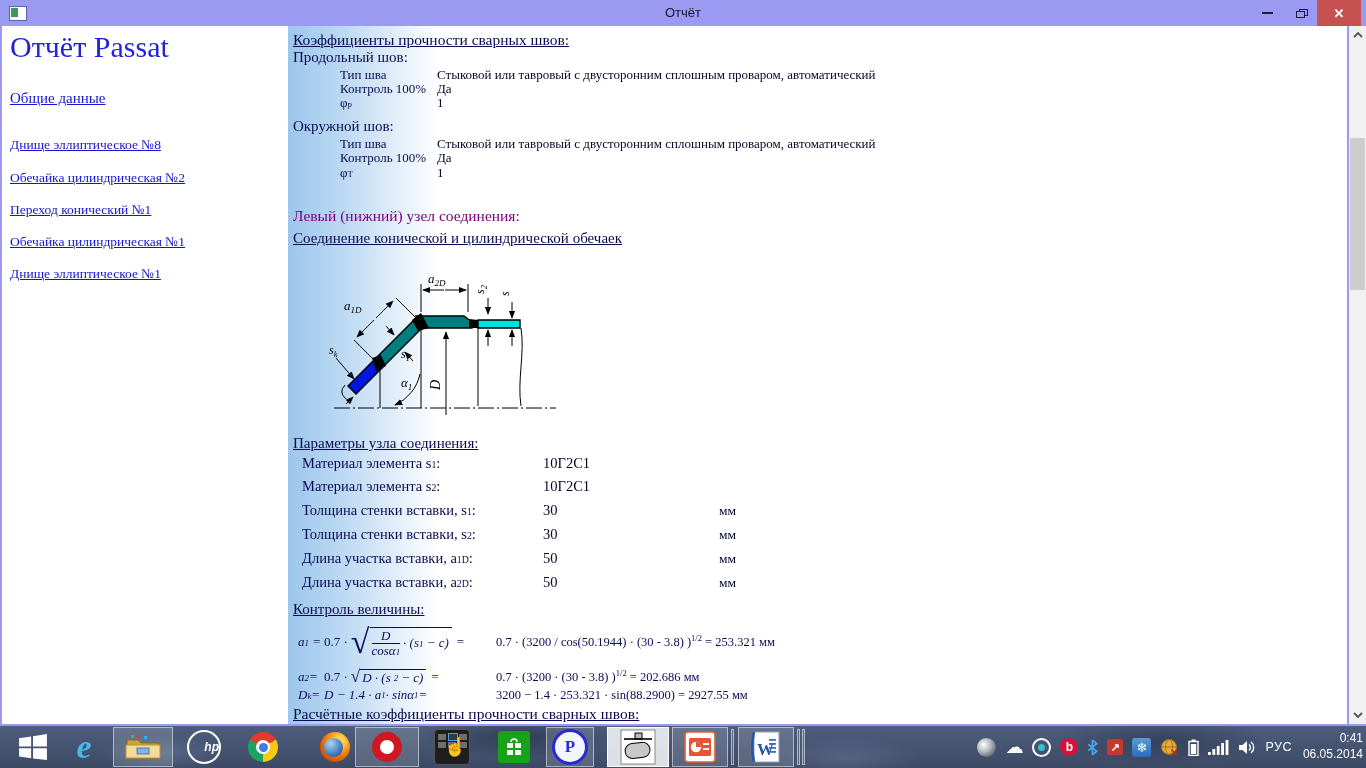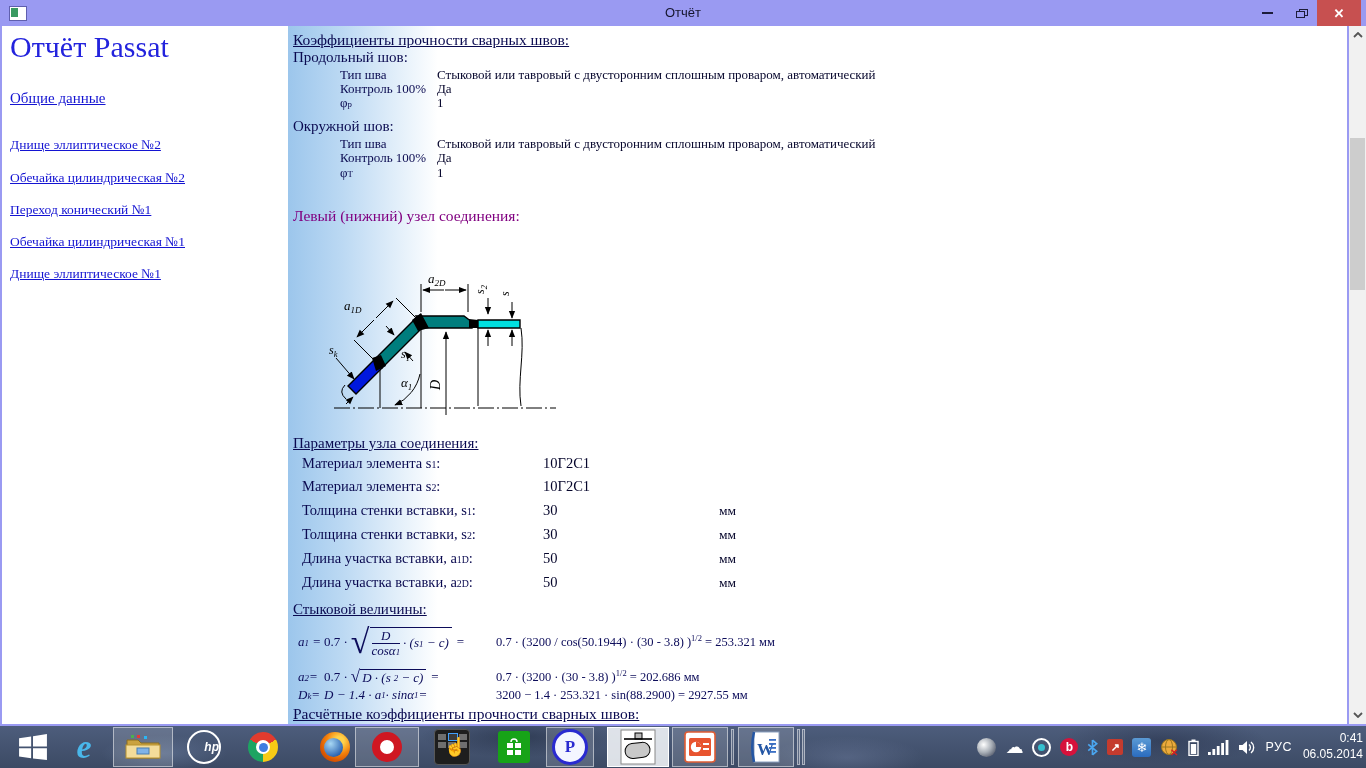--- a/index.html
+++ b/index.html
@@ -132,21 +132,21 @@
   </div>
   <div class="ctl ctl-close">✕</div>
 </div>
 
 <div class="winbody"></div>
 <div class="win-edge-left"></div>
 
 <aside class="sidebar">
   <div class="sb-title">Отчёт Passat</div>
   <a class="sb-link first" style="top:64px">Общие данные</a>
-  <a class="sb-link small" style="top:111px">Днище эллиптическое №2</a>
+  <a class="sb-link small" style="top:111px">Днище эллиптическое №8</a>
   <a class="sb-link small" style="top:144px">Обечайка цилиндрическая №2</a>
   <a class="sb-link small" style="top:176px">Переход конический №1</a>
   <a class="sb-link small" style="top:208px">Обечайка цилиндрическая №1</a>
   <a class="sb-link small" style="top:240px">Днище эллиптическое №1</a>
 </aside>
 
 <section class="content">
   <div class="abs h1" style="top:5px">Коэффициенты прочности сварных швов:</div>
   <div class="abs h2" style="top:23px">Продольный шов:</div>
   <div class="abs wl" style="top:41px">Тип шва</div>
@@ -158,20 +158,21 @@
 
   <div class="abs h2" style="top:92px">Окружной шов:</div>
   <div class="abs wl" style="top:110px">Тип шва</div>
   <div class="abs wv" style="top:110px">Стыковой или тавровый с двусторонним сплошным проваром, автоматический</div>
   <div class="abs wl" style="top:124px">Контроль 100%</div>
   <div class="abs wv" style="top:124px">Да</div>
   <div class="abs wl" style="top:139px">φ<sub>Т</sub></div>
   <div class="abs wv" style="top:139px">1</div>
 
   <div class="abs h1p" style="top:181px">Левый (нижний) узел соединения:</div>
+  <div class="abs h1" style="top:204px;font-size:15px">Соединение конической и цилиндрической обечаек</div>
 
   <svg class="abs" style="top:232px;left:40px" width="235" height="168" viewBox="0 0 235 168">
     <defs>
       <marker id="ar" viewBox="0 0 10 10" refX="9" refY="5" markerWidth="8" markerHeight="8" orient="auto">
         <path d="M0,1 L10,5 L0,9 z" fill="#000"></path>
       </marker>
     </defs>
 
     <line x1="6" y1="150" x2="228" y2="150" stroke="#000" stroke-width="1" stroke-dasharray="16 3 2 3"></line>
 
@@ -242,21 +243,21 @@
   <div class="abs pl" style="top:500px">Толщина стенки вставки, s<sub>2</sub>:</div>
   <div class="abs pv" style="top:500px">30</div>
   <div class="abs pu" style="top:501px">мм</div>
   <div class="abs pl" style="top:524px">Длина участка вставки, a<sub>1D</sub>:</div>
   <div class="abs pv" style="top:524px">50</div>
   <div class="abs pu" style="top:525px">мм</div>
   <div class="abs pl" style="top:548px">Длина участка вставки, a<sub>2D</sub>:</div>
   <div class="abs pv" style="top:548px">50</div>
   <div class="abs pu" style="top:549px">мм</div>
 
-  <div class="abs h1" style="top:575px;font-size:15px">Стыковой величины:</div>
+  <div class="abs h1" style="top:575px;font-size:15px">Контроль величины:</div>
 
   <div class="abs frow" style="top:596px;height:40px">
     <span class="flhs">a<sub>1</sub> =</span>
     <span class="fbody">
       <span class="fpre">0.7 ·</span>
       <span class="sqrt">
         <span class="radsym tall">√</span>
         <span class="radbody">
           <span class="frac">
             <span class="num">D</span>

